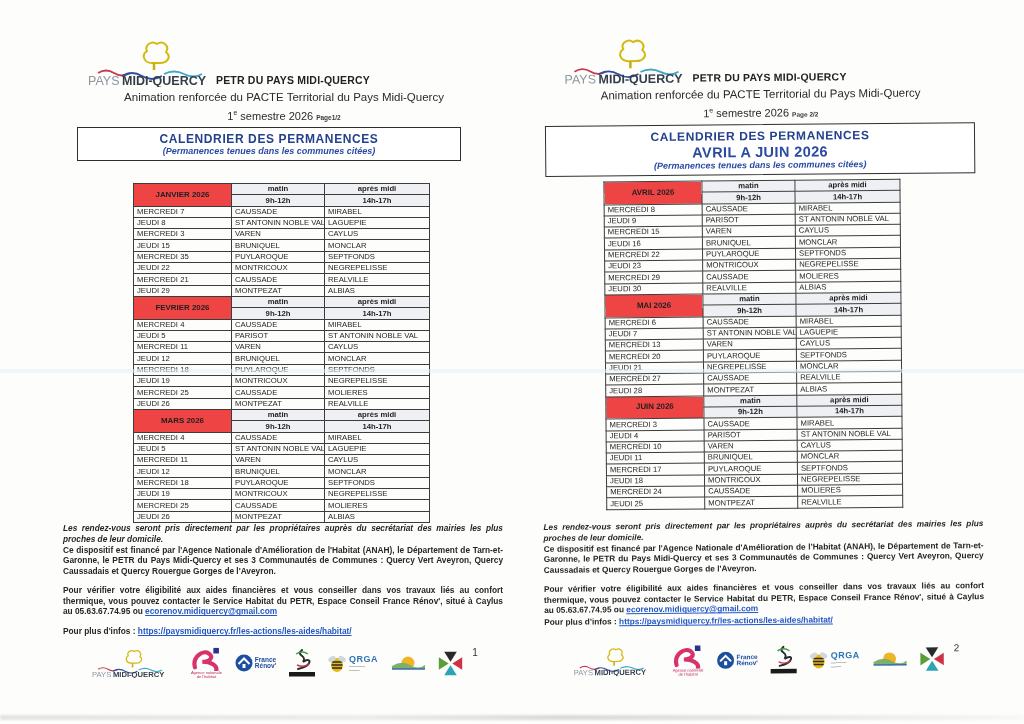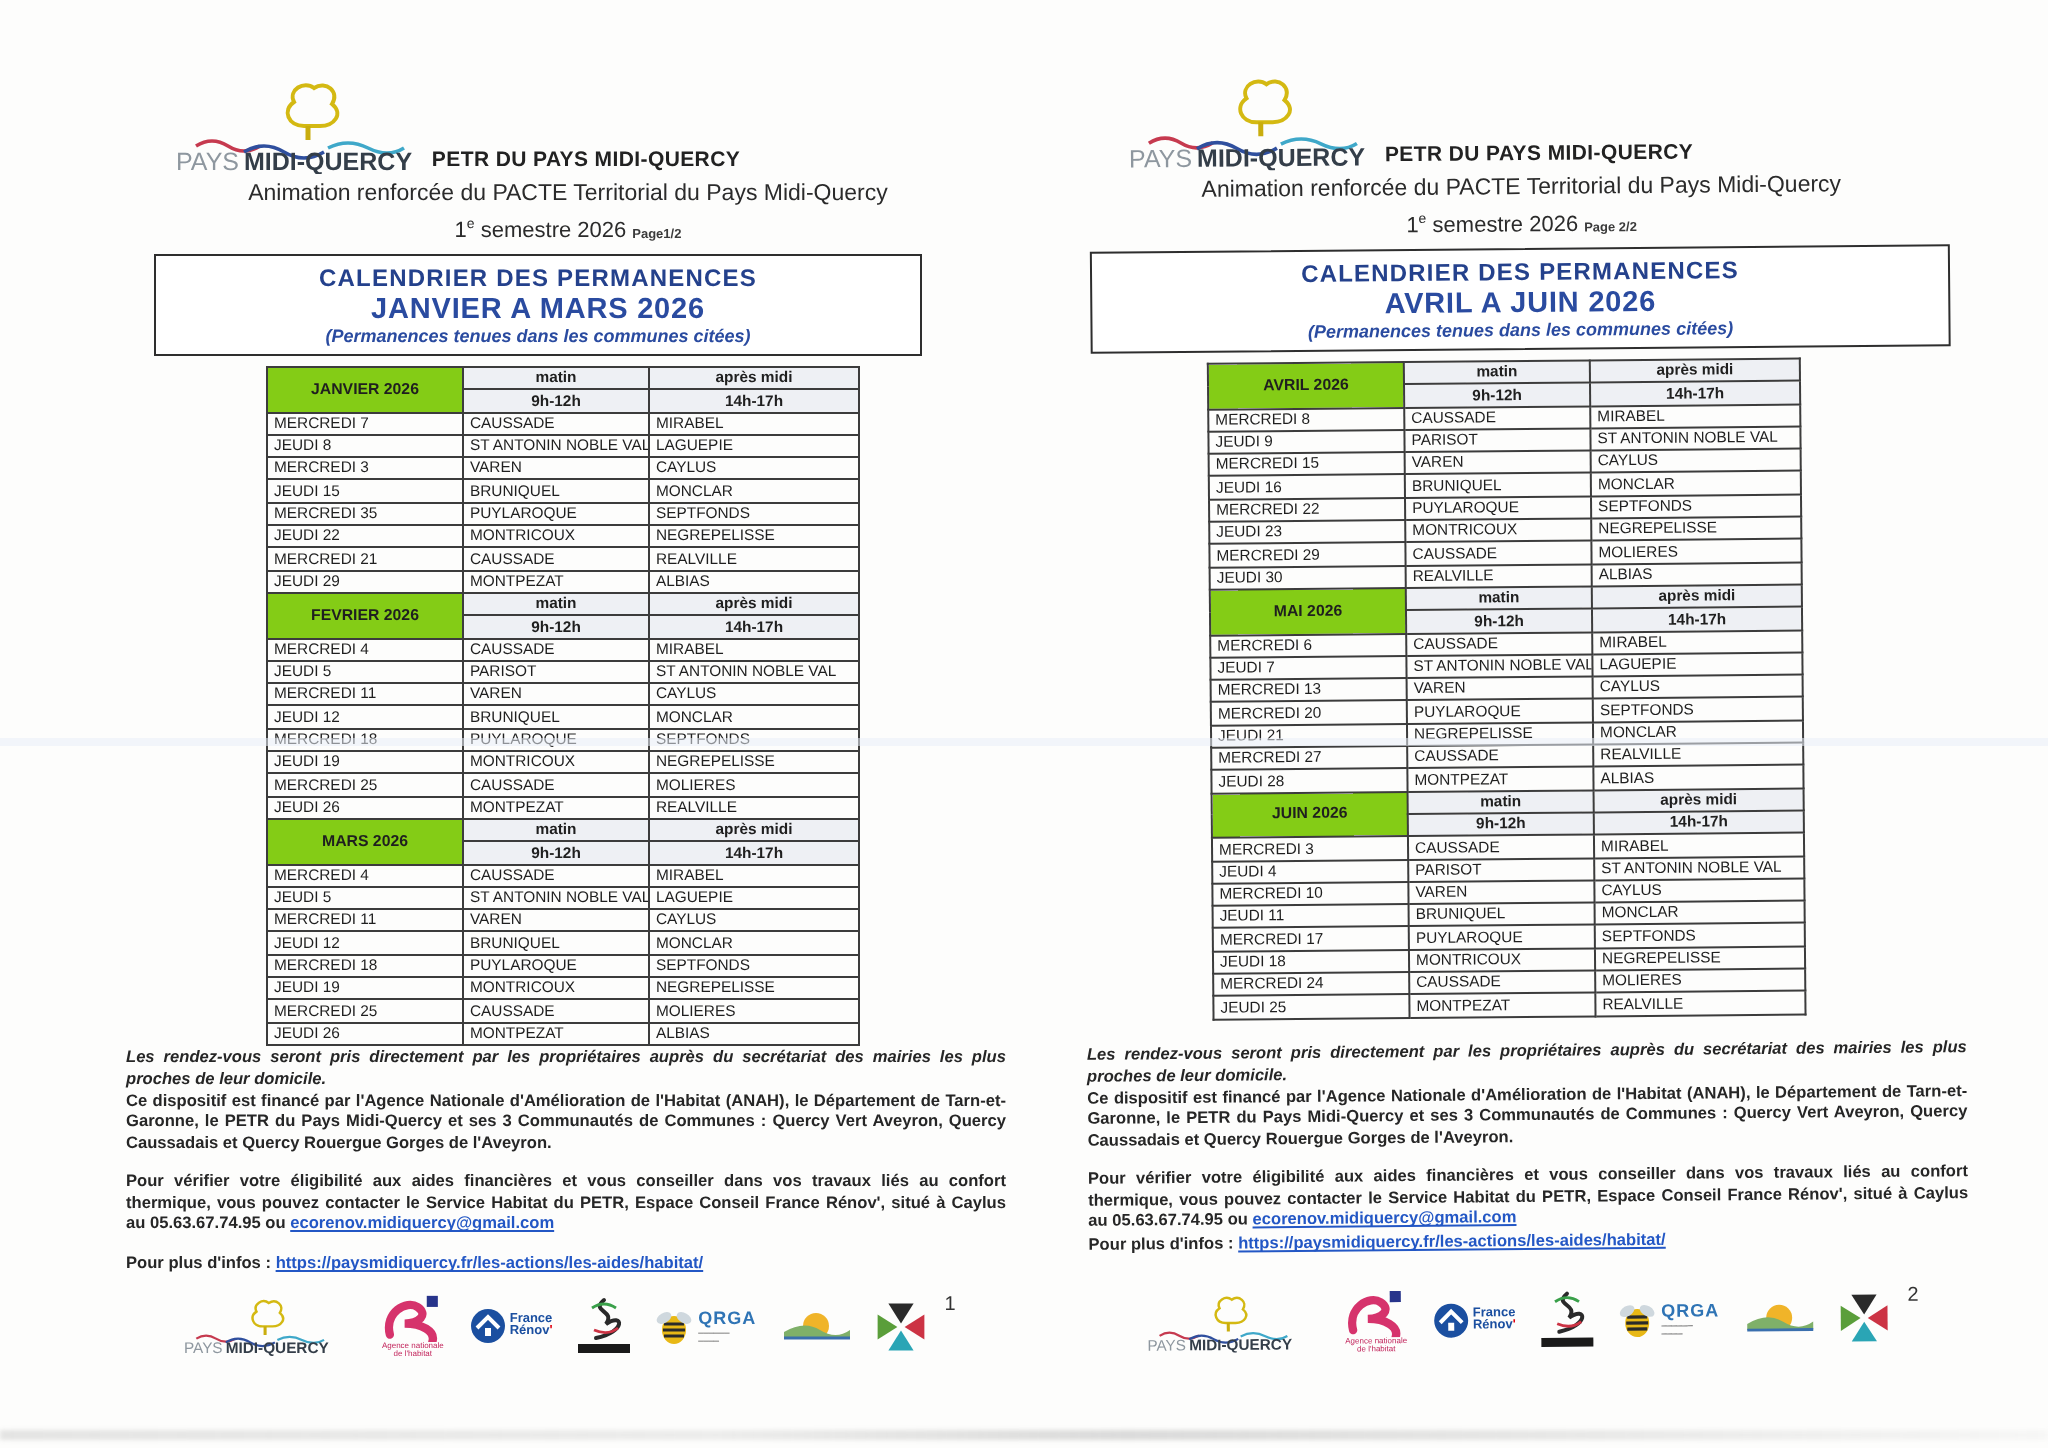--- a/index.html
+++ b/index.html
@@ -33,21 +33,21 @@
   .cb-2{font-size:14.5px;color:#2a4ba0;letter-spacing:.4px;margin-top:1px;font-weight:600;}
   .cb-3{font-size:9px;font-style:italic;color:#2a4ba0;font-weight:600;}
 
   table.cal-table{position:absolute;left:75px;top:149px;width:296px;
     border-collapse:collapse;table-layout:fixed;
     font-size:7.7px;color:#1f1f1f;border:1.5px solid #2a2a2a;}
   .page-2 .cal-table{left:68px;}
   .cal-table td{border:1px solid #3c3c3c;padding:0 3px;height:10.3px;
     line-height:1;white-space:nowrap;overflow:hidden;}
   .cal-table td.hcell{background:#eef0f4;font-weight:bold;text-align:center;}
-  .cal-table td.month-cell{background:#84cc16;font-weight:bold;text-align:center;font-size:7.9px;}
+  .cal-table td.month-cell{background:#ef4444;font-weight:bold;text-align:center;font-size:7.9px;}
 
   .footer{position:absolute;left:5px;top:489px;width:440px;
     font-size:8.3px;font-weight:bold;color:#262626;text-align:justify;line-height:1.3;}
   .footer p{margin:0;}
   .fp.italic{font-style:italic;}
   .fp.gap{margin-top:8px;}
   .fp.p4a{margin-top:9px;}
   .page-2 .fp.p4a{margin-top:1px;}
   .lnk{color:#2357c5;text-decoration:underline;cursor:pointer;}
 
@@ -88,21 +88,20 @@
       <text x="0" y="45" font-size="12.5" font-weight="500" fill="#8e979f" font-family="Liberation Sans, sans-serif">PAYS</text>
       <text x="34" y="45" font-size="12.5" font-weight="800" fill="#343e49" font-family="Liberation Sans, sans-serif">MIDI-QUERCY</text>
     </svg>
   </div>
   <div class="org-title">PETR DU PAYS MIDI-QUERCY</div>
   <div class="subtitle">Animation renforcée du PACTE Territorial du Pays Midi-Quercy</div>
   <div class="semester"><span>1</span><sup>e</sup><span> semestre 2026</span><span class="pagenote">Page1/2</span></div>
 
   <div class="cal-box">
     <div class="cb-1">CALENDRIER DES PERMANENCES</div>
-    <div class="cb-2">JANVIER A MARS 2026</div>
     <div class="cb-3">(Permanences tenues dans les communes citées)</div>
   </div>
 
   <table class="cal-table">
     <colgroup>
         <col style="width:98px">
         <col style="width:93px">
         <col style="width:105px">
       </colgroup>
     <tbody>

